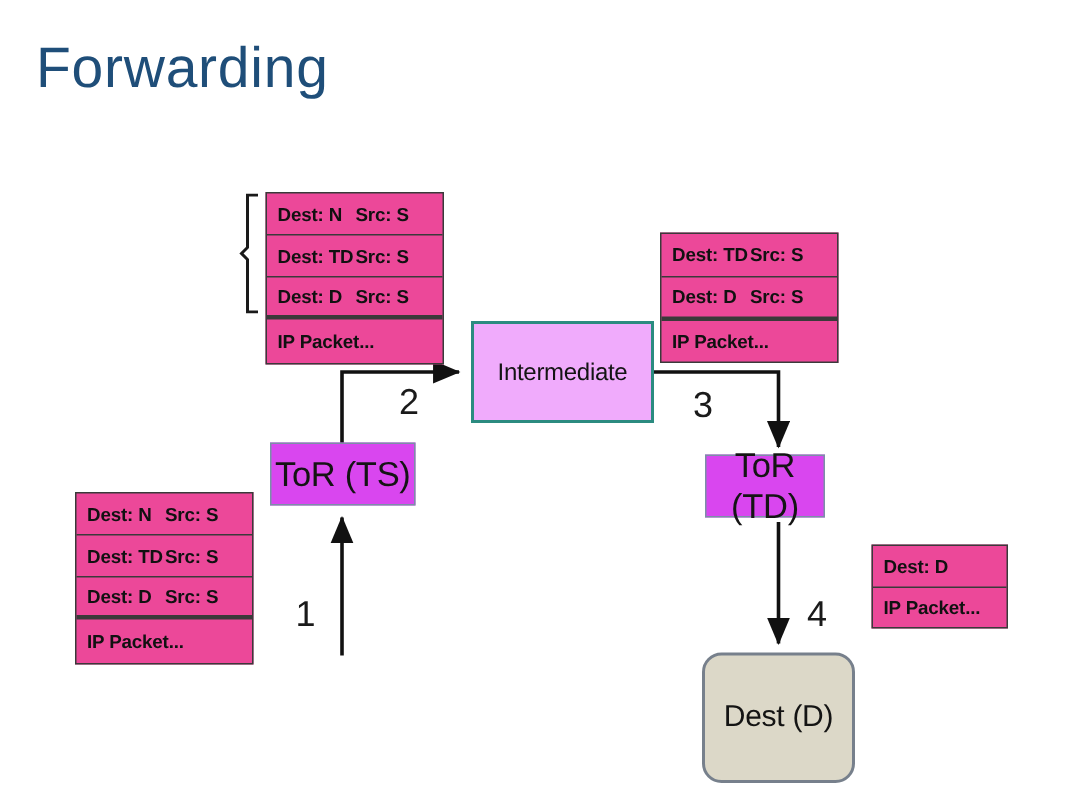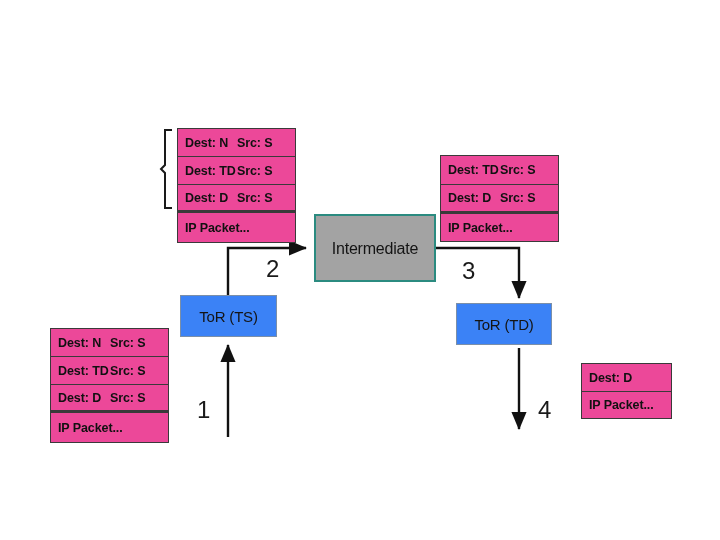--- a/index.html
+++ b/index.html
@@ -99,27 +99,27 @@
     box-sizing: border-box;
     display: flex;
     align-items: center;
     justify-content: center;
     text-align: center;
     font-family: "Liberation Sans", sans-serif;
     color: #141414;
     z-index: 5;
   }
   .node-tor {
-    background: #3b82f6;
+    background: #d946ef;
     border: 1.6px solid #7B8FA8;
-    font-size: 15px;
+    font-size: 23px;
     letter-spacing: -0.2px;
   }
   .node-inter {
-    background: #a3a3a3;
+    background: #f0abfc;
     border: 2.2px solid #2B8B80;
     font-size: 16px;
     line-height: 21px;
     letter-spacing: -0.2px;
   }
   .node-endpoint {
     background: #DCD8C8;
     border: 2px solid #77808C;
     border-radius: 13px;
     font-size: 20px;
@@ -134,20 +134,21 @@
     font-weight: 400;
     color: #1a1a1a;
     z-index: 6;
   }
 </style>
 </head>
 <body>
 
 <div id="slide">
 
+  <div id="slide-title">Forwarding</div>
 
   <div id="diagram">
 
     <svg id="wires" viewBox="0 0 720 540">
       <defs>
         <marker id="ah" markerWidth="9" markerHeight="9" refX="7.2" refY="3.2" orient="auto" markerUnits="strokeWidth">
           <path d="M0,0 L7.6,3.2 L0,6.4 z" fill="#111111"></path>
         </marker>
       </defs>
 
@@ -226,25 +227,28 @@
     <div class="node node-inter" style="left:314px; top:214px; width:122px; height:68px;">
       <div>
         <div>Intermediate</div>
       </div>
     </div>
 
     <div class="node node-tor" style="left:180px; top:295px; width:97px; height:42px;">
       <span>ToR (TS)</span>
     </div>
 
-    <div class="node node-tor" style="left:456px; top:303px; width:96px; height:42px;">
+    <div class="node node-tor" style="left:470px; top:303px; width:80px; height:42px;">
       <span>ToR (TD)</span>
     </div>
 
 
+    <div class="node node-endpoint" style="left:468px; top:435px; width:102px; height:87px;">
+      <span>Dest (D)</span>
+    </div>
 
     <div class="step-num" style="left:197px; top:396px;">1</div>
     <div class="step-num" style="left:266px; top:255px;">2</div>
     <div class="step-num" style="left:462px; top:257px;">3</div>
     <div class="step-num" style="left:538px; top:396px;">4</div>
 
   </div>
 </div>
 
 </body></html>

